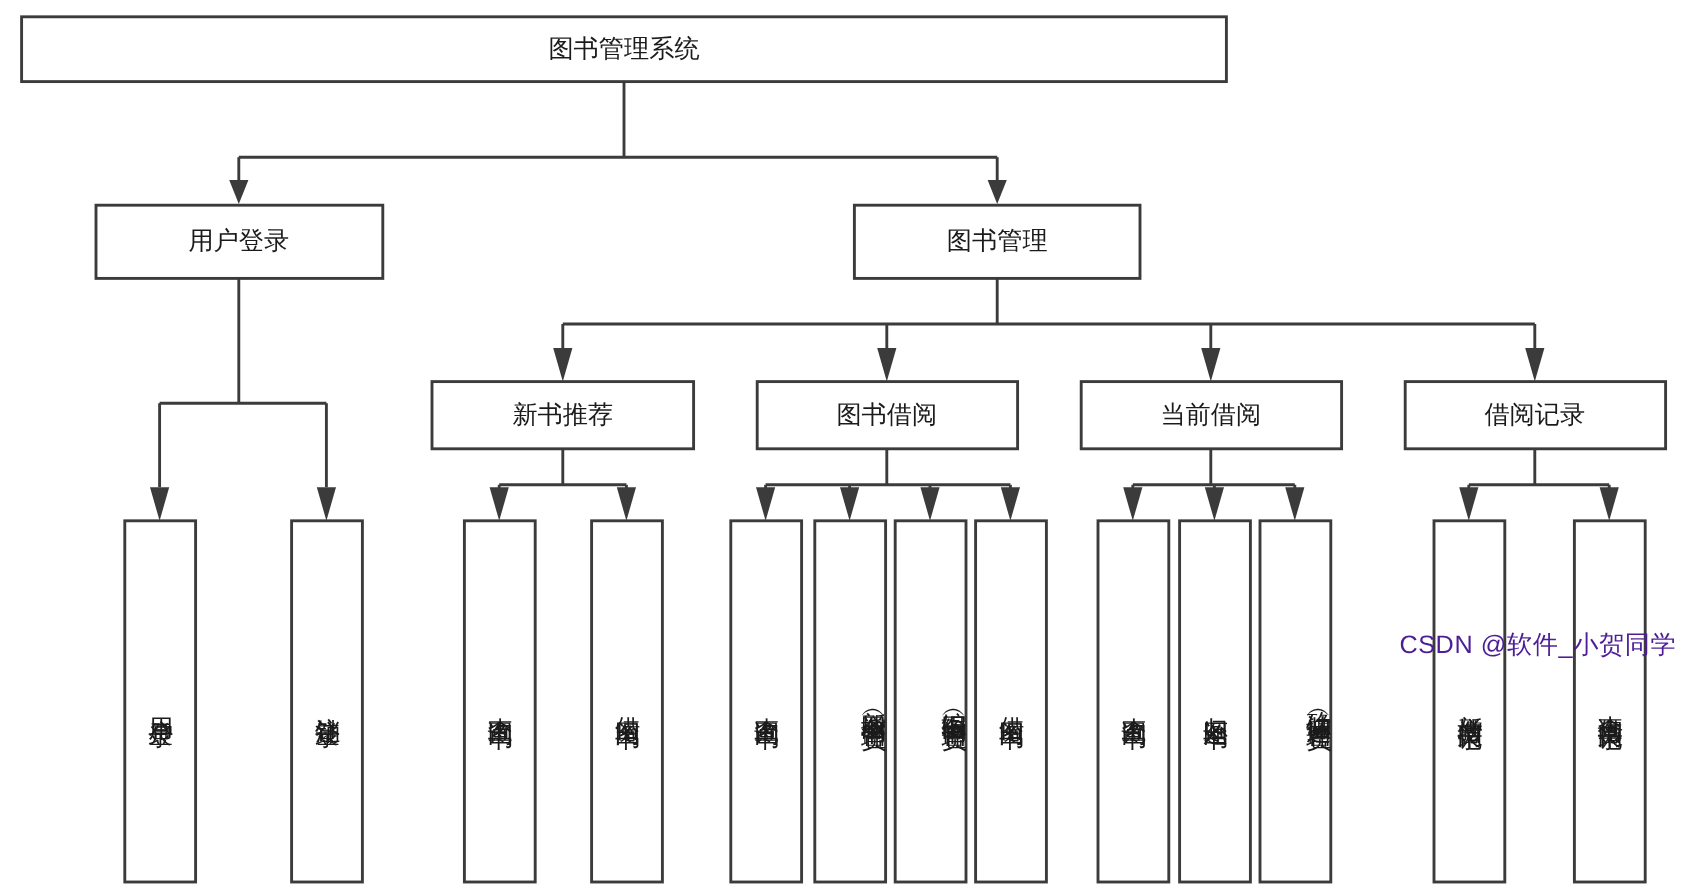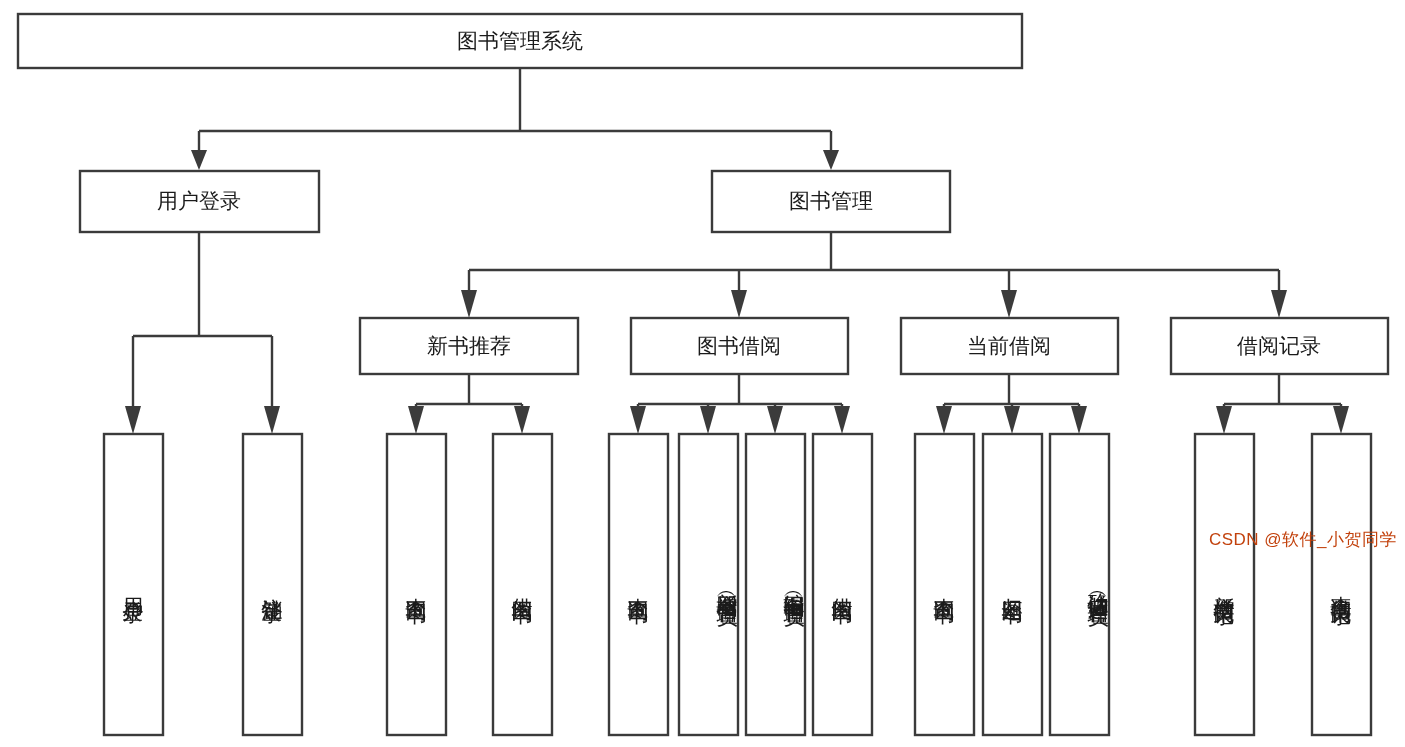--- a/index.html
+++ b/index.html
@@ -63,22 +63,22 @@
     justify-content: center;
     text-align: center;
     white-space: nowrap;
     pointer-events: none;
   }
   #watermark {
     position: absolute;
     right: 8px;
     bottom: 6px;
     font-family: "Liberation Sans", "DejaVu Sans", sans-serif;
-    font-size: 17px;
-    color: #c2410c;
+    font-size: 21px;
+    color: #4c1d95;
     letter-spacing: 0.5px;
     white-space: nowrap;
   }
 </style>
 </head>
 <body>
 
 <div id="diagram-root">
 
   <svg id="flowchart" viewBox="0 0 1405 747">

